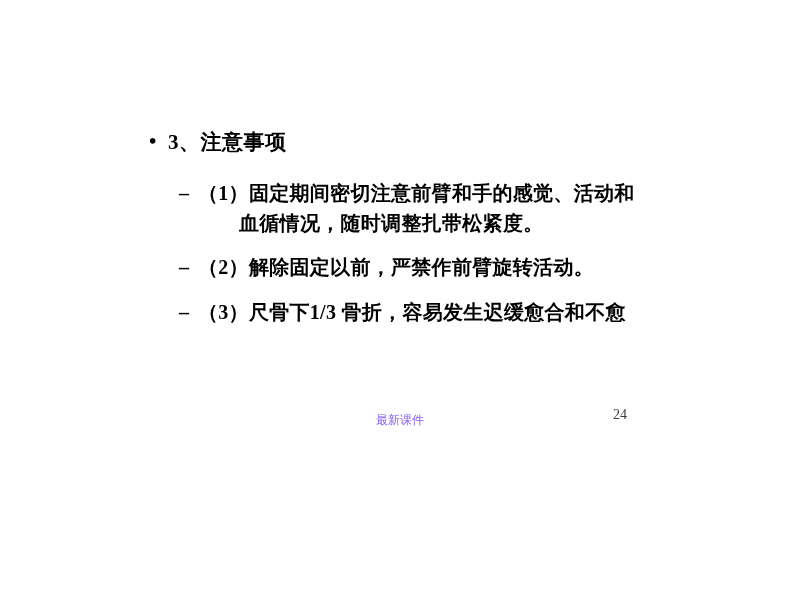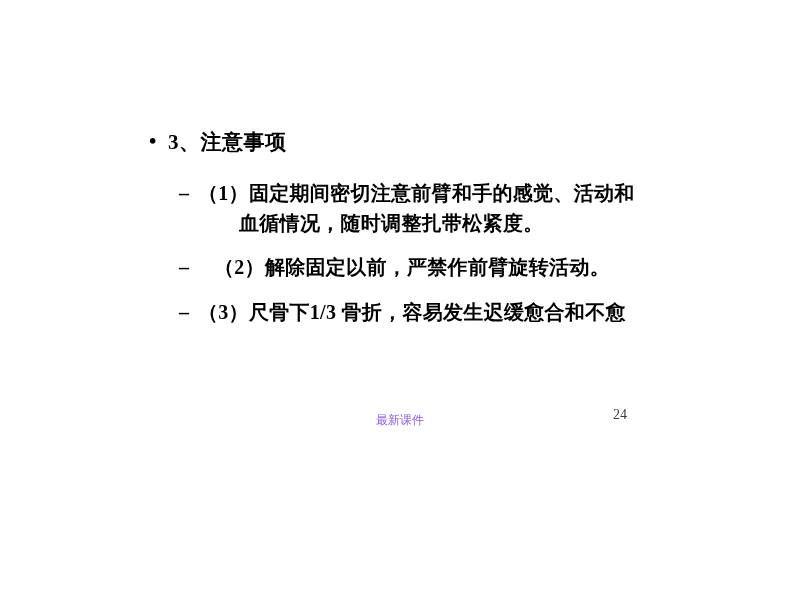--- a/index.html
+++ b/index.html
@@ -43,21 +43,21 @@
   }
   .dash {
     left: 179px;
     font-size: 20px;
   }
   .dash-1 { top: 183px; }
   .dash-2 { top: 257px; }
   .dash-3 { top: 302px; }
   .b1-l1 { left: 198px; top: 183px; }
   .b1-l2 { left: 192px; top: 213px; margin-left: 47px; }
-  .b2-l1 { left: 214px; top: 257px; text-align: right; }
+  .b2-l1 { left: 198px; top: 257px; text-align: right; }
   .b3-l1 { left: 198px; top: 302px; text-align: center; }
   .b3-l2 { left: 192px; top: 332px; }
   .footer-watermark {
     position: absolute;
     left: 376px;
     top: 414px;
     font-size: 12px;
     font-weight: normal;
     color: #8b5cf6;
     line-height: 1;

